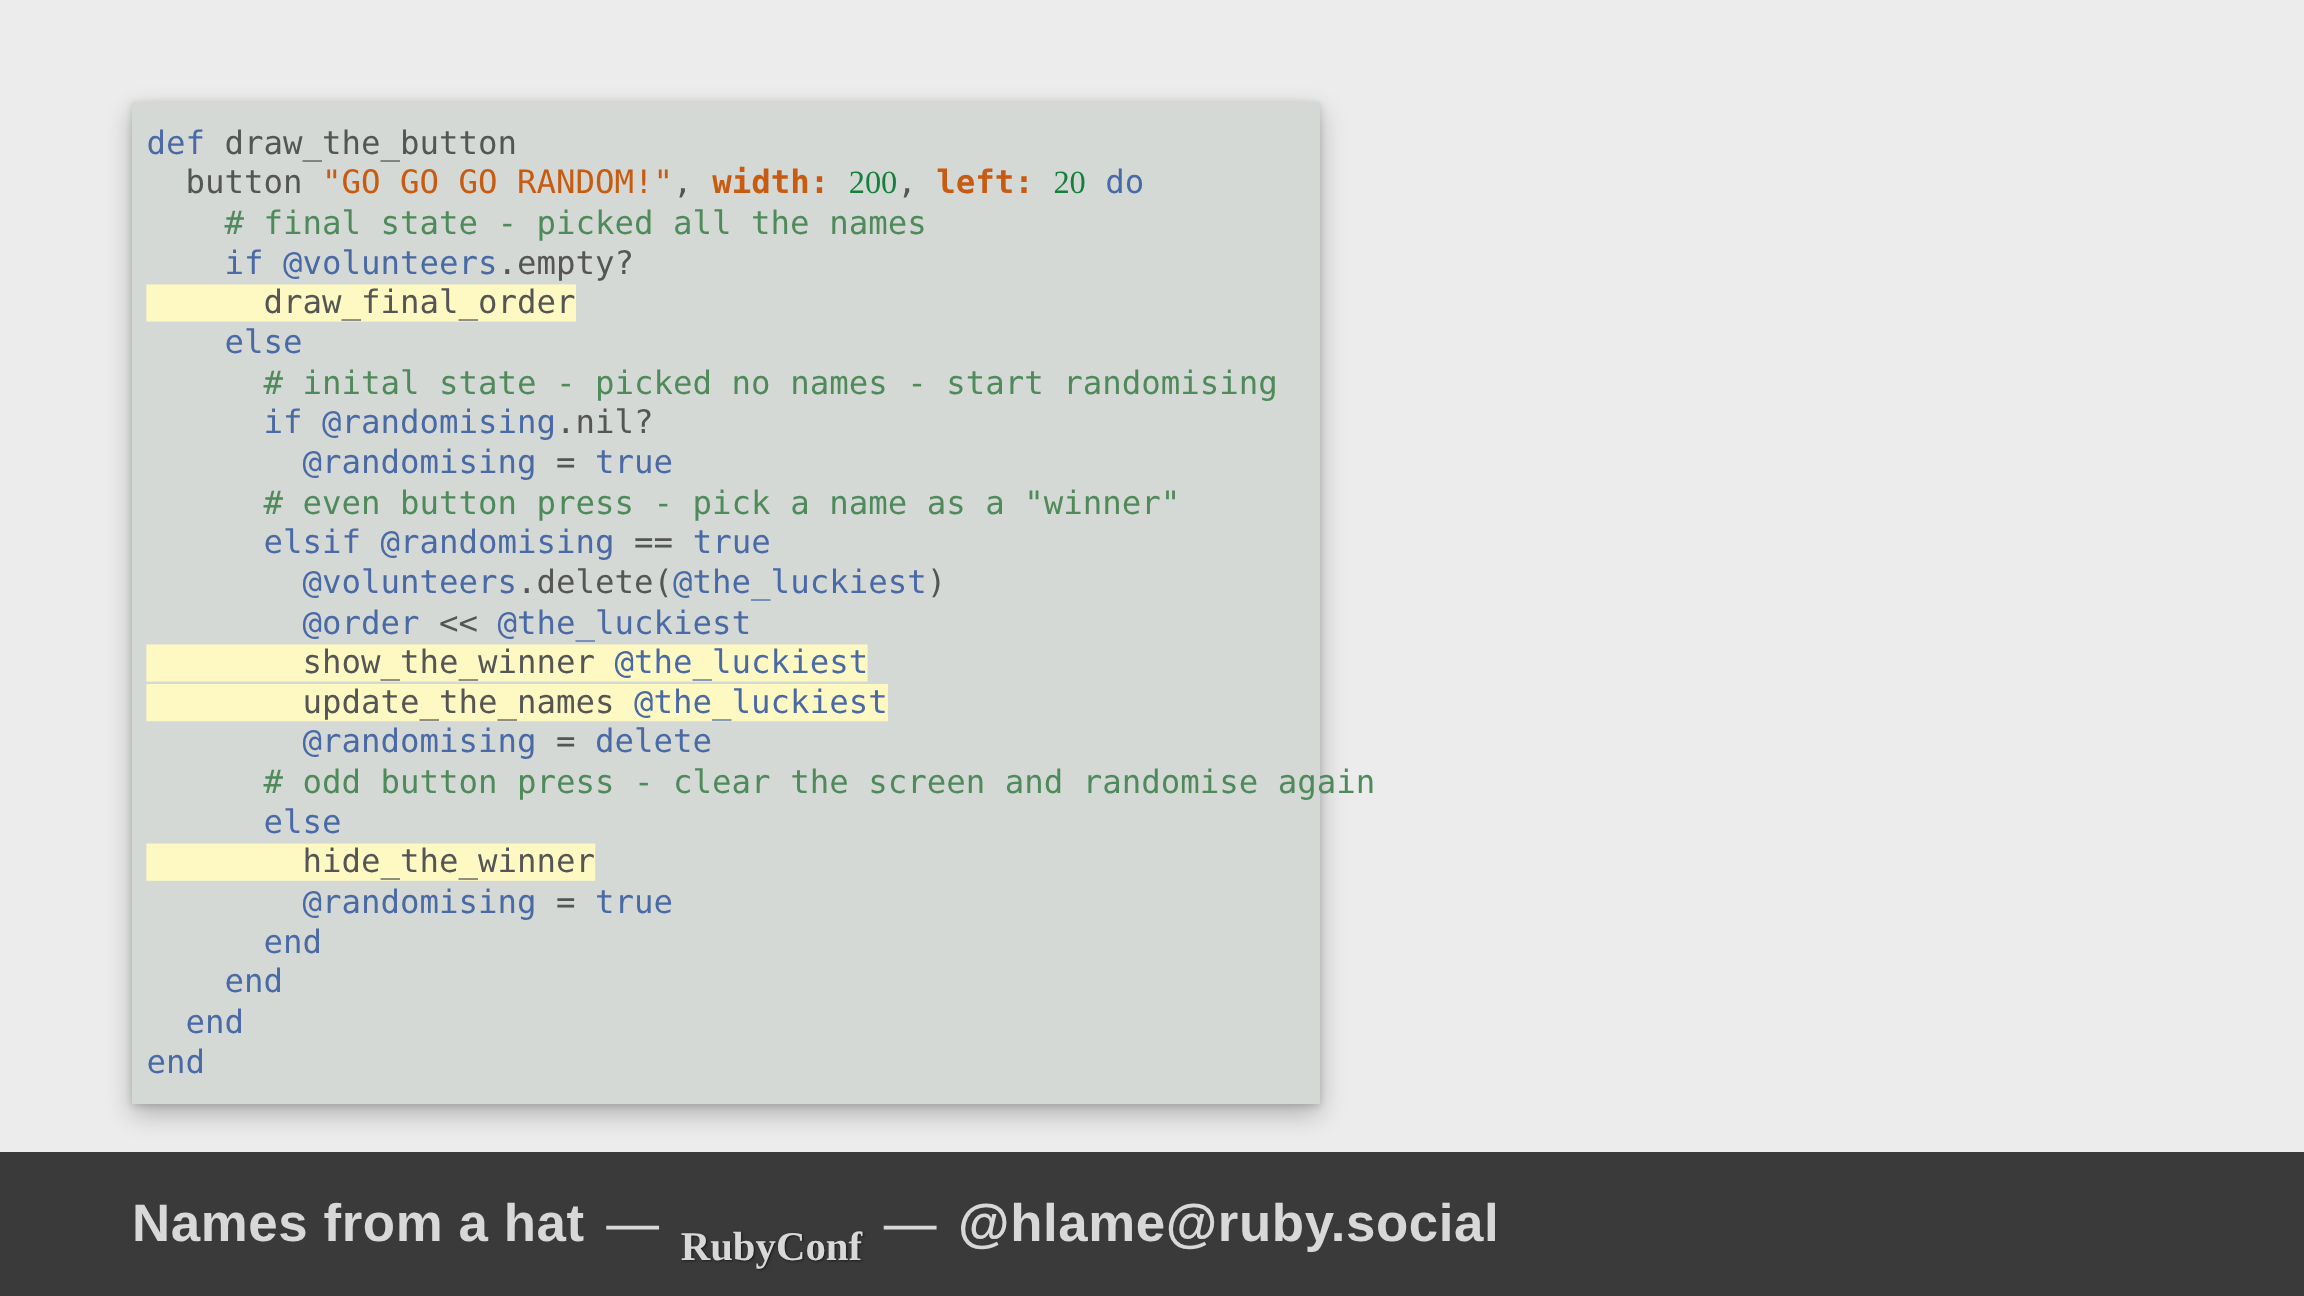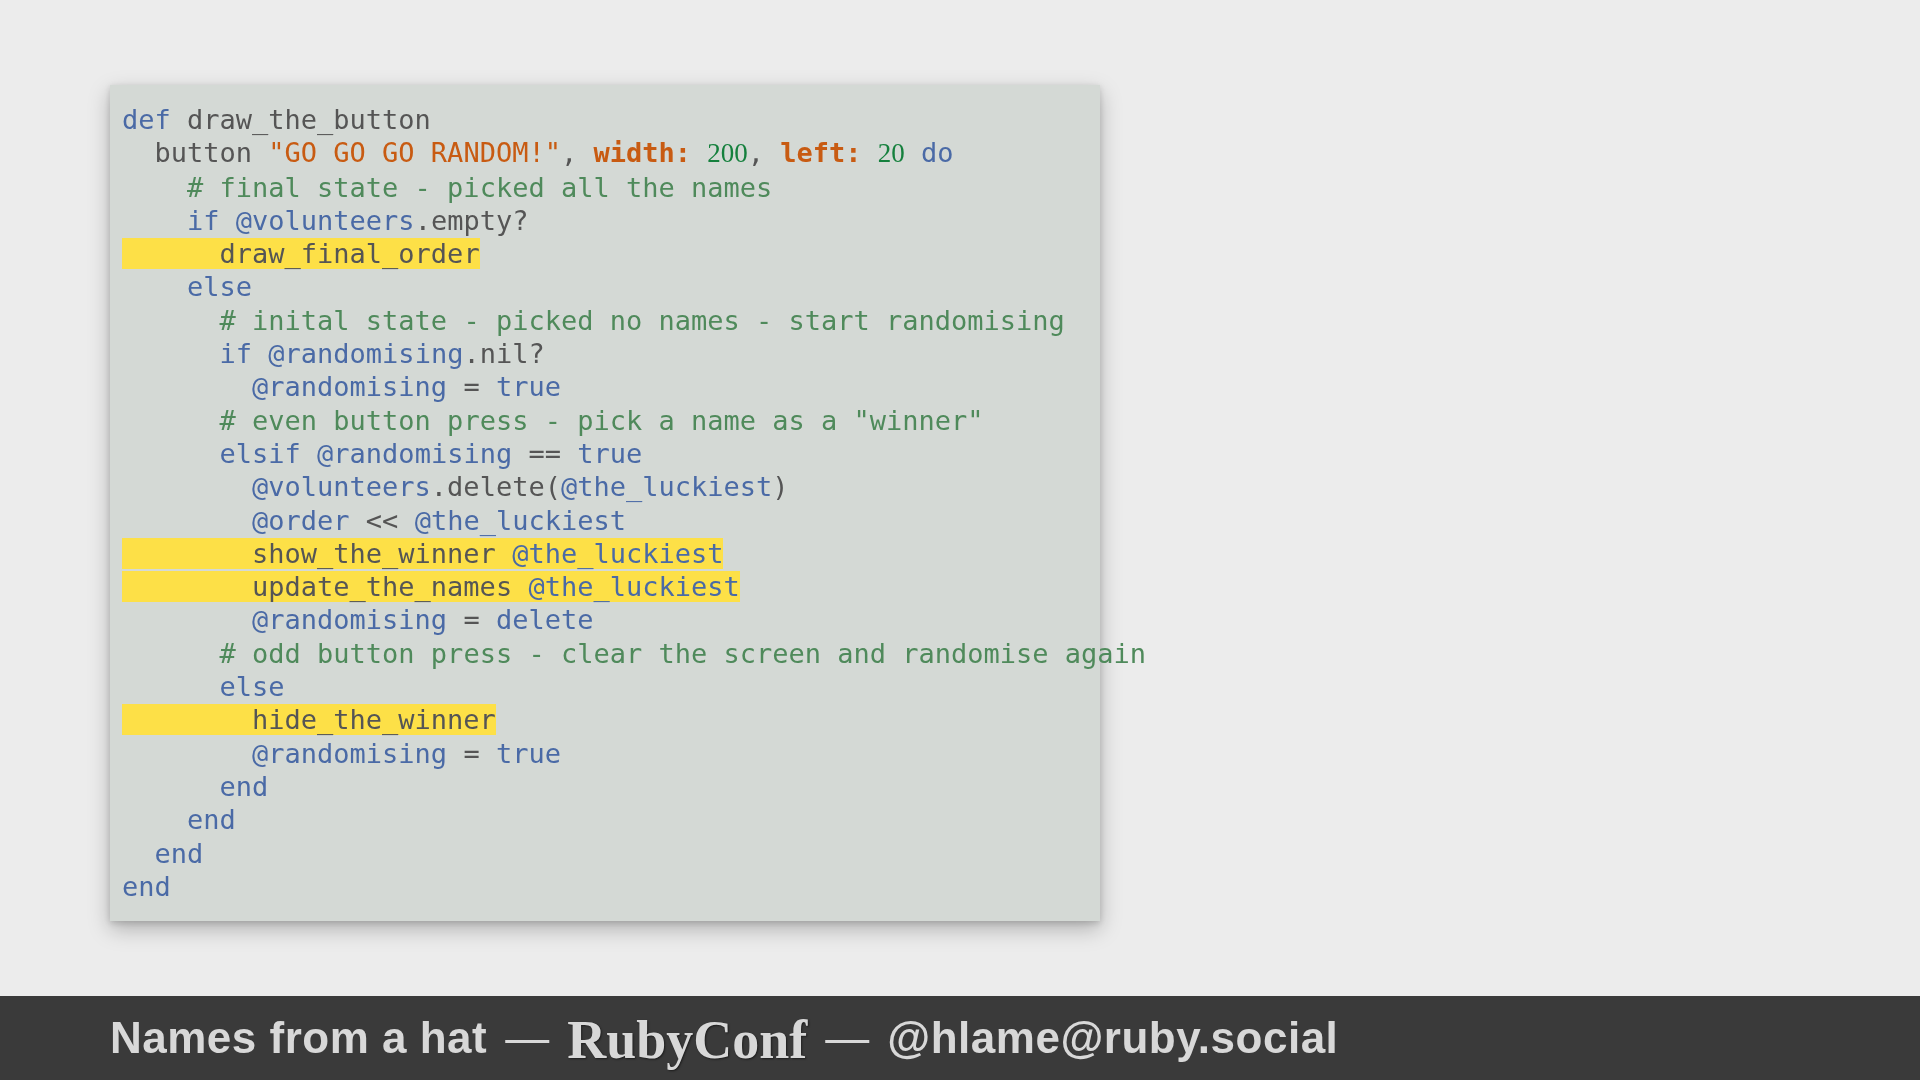--- a/index.html
+++ b/index.html
@@ -29,28 +29,28 @@
     }
     .kw   { color: #4a6aa6; }       
     .str  { color: #c85b12; }       
     .sym  { color: #c85b12; font-weight: bold; }       
     .num  { color: #15803d; font-family: Liberation Serif, serif; }       
     .cm   { color: #4f8a5b; margin-top: 24px; }       
     .ivar { color: #4a6aa6; }       
     .meth { color: #555; }          
     .bool { color: #4a6aa6; }       
     .plain{ color: #555; }
-    .hl   { background: #fde047; }  
+    .hl   { background: #fef9c3; }  
 
     .footer {
       position: absolute;
       left: 0;
       bottom: 0;
       width: 100%;
-      height: 84px;
+      height: 120px;
       background: #3a3a3a;
       display: flex;
       align-items: center;
       padding-left: 110px;
     }
     .foot-title {
       font-family: "Arial Narrow", "Impact", sans-serif;
       font-stretch: condensed;
       font-weight: 700;
       font-size: 44px;
@@ -58,25 +58,25 @@
       letter-spacing: 0.5px;
     }
     .foot-sep {
       font-family: "Arial Narrow", sans-serif;
       font-size: 44px;
       color: #d8d8d8;
       margin: 0 18px;
     }
     .rubyconf {
       font-family: "Brush Script MT", "Segoe Script", cursive;
-      font-size: 54px;
+      font-size: 34px;
       color: #d8d8d8;
       font-weight: 700;
       position: relative;
-      top: 2px;
+      top: 20px;
       text-shadow: 1px 1px 2px rgba(0,0,0,0.5);
     }
     .foot-handle {
       font-family: "Arial Narrow", "Impact", sans-serif;
       font-stretch: condensed;
       font-weight: 700;
       font-size: 44px;
       color: #d8d8d8;
       letter-spacing: 0.5px;
     }

